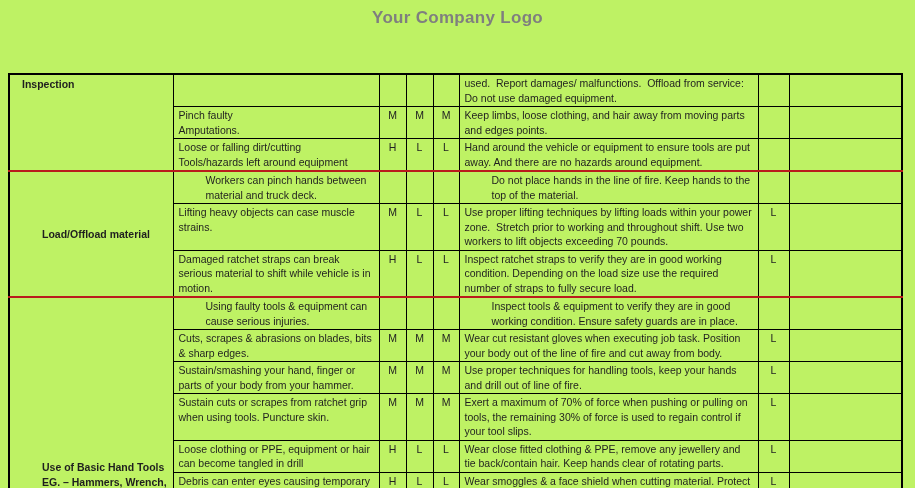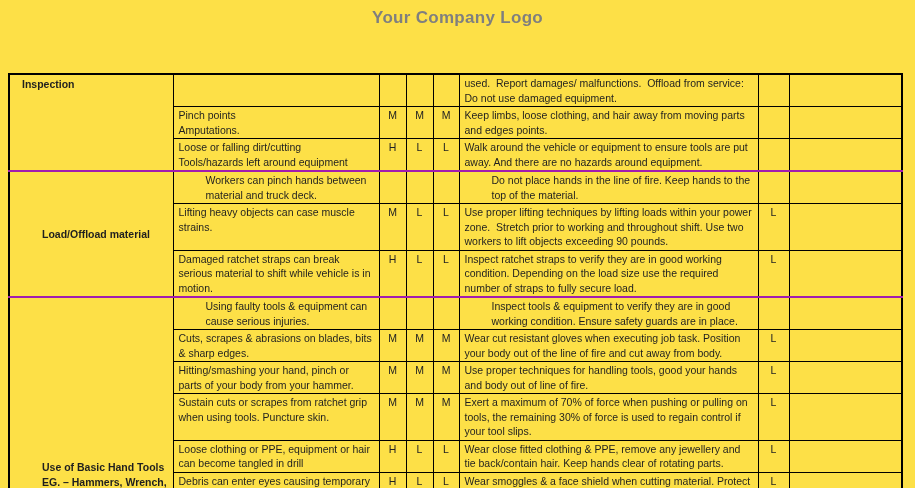--- a/index.html
+++ b/index.html
@@ -9,21 +9,21 @@
     width: 915px;
     height: 488px;
     overflow: hidden;
     font-family: "Liberation Sans", sans-serif;
     color: #1f1f1f;
   }
   .page {
     position: relative;
     width: 915px;
     height: 488px;
-    background: #fde047;
+    background: #bef264;
   }
   .logo {
     text-align: center;
     font-size: 17px;
     font-weight: bold;
     color: #7f7f7f;
     padding-top: 8px;
     letter-spacing: 0.3px;
   }
   table.jha {
@@ -39,21 +39,21 @@
     border: 1px solid #000;
     vertical-align: top;
     padding: 1px 5px 1px 5px;
     font-size: 10.5px;
     line-height: 14.5px;
     white-space: pre-wrap;
     overflow: hidden;
     word-wrap: break-word;
   }
   table.jha tr.section-start td {
-    border-top: 2px solid #a21caf;
+    border-top: 2px solid #b91c1c;
     padding-left: 32px;
   }
   td.task {
     font-weight: bold;
     font-size: 11px;
     line-height: 14.5px;
     padding-left: 6px;
   }
   td.task.v-top    { vertical-align: top; padding-top: 2px; padding-left: 12px; }
   td.task.v-mid    { vertical-align: middle; margin-left: 29px; }
@@ -90,56 +90,56 @@
       <td class="task v-top" rowspan="3">Inspection</td>
       <td></td>
       <td class="rating"></td>
       <td class="rating"></td>
       <td class="rating"></td>
       <td>used.  Report damages/ malfunctions.  Offload from service: Do not use damaged equipment.</td>
       <td class="residual"></td>
       <td></td>
     </tr>
     <tr style="height:29px">
-      <td>Pinch points
+      <td>Pinch faulty
 Amputations.</td>
       <td class="rating">M</td>
       <td class="rating">M</td>
       <td class="rating">M</td>
       <td>Keep limbs, loose clothing, and hair away from moving parts and edges points.</td>
       <td class="residual"></td>
       <td></td>
     </tr>
     <tr style="height:29px">
       <td>Loose or falling dirt/cutting
 Tools/hazards left around equipment</td>
       <td class="rating">H</td>
       <td class="rating">L</td>
       <td class="rating">L</td>
-      <td>Walk around the vehicle or equipment to ensure tools are put away. And there are no hazards around equipment.</td>
+      <td>Hand around the vehicle or equipment to ensure tools are put away. And there are no hazards around equipment.</td>
       <td class="residual"></td>
       <td></td>
     </tr>
 
     <tr class="section-start" style="height:29px">
       <td class="task v-mid" rowspan="3">Load/Offload material</td>
       <td>Workers can pinch hands between material and truck deck.</td>
       <td class="rating">M</td>
       <td class="rating">M</td>
       <td class="rating">M</td>
       <td>Do not place hands in the line of fire. Keep hands to the top of the material.</td>
       <td class="residual">L</td>
       <td></td>
     </tr>
     <tr style="height:45px">
       <td>Lifting heavy objects can case muscle strains.</td>
       <td class="rating">M</td>
       <td class="rating">L</td>
       <td class="rating">L</td>
-      <td>Use proper lifting techniques by lifting loads within your power zone.  Stretch prior to working and throughout shift. Use two workers to lift objects exceeding 90 pounds.</td>
+      <td>Use proper lifting techniques by lifting loads within your power zone.  Stretch prior to working and throughout shift. Use two workers to lift objects exceeding 70 pounds.</td>
       <td class="residual">L</td>
       <td></td>
     </tr>
     <tr style="height:44px">
       <td>Damaged ratchet straps can break serious material to shift while vehicle is in motion.</td>
       <td class="rating">H</td>
       <td class="rating">L</td>
       <td class="rating">L</td>
       <td>Inspect ratchet straps to verify they are in good working condition. Depending on the load size use the required number of straps to fully secure load.</td>
       <td class="residual">L</td>
@@ -161,25 +161,25 @@
     <tr style="height:29px">
       <td>Cuts, scrapes &amp; abrasions on blades, bits &amp; sharp edges.</td>
       <td class="rating">M</td>
       <td class="rating">M</td>
       <td class="rating">M</td>
       <td>Wear cut resistant gloves when executing job task. Position your body out of the line of fire and cut away from body.</td>
       <td class="residual">L</td>
       <td></td>
     </tr>
     <tr style="height:30px">
-      <td>Hitting/smashing your hand, pinch or parts of your body from your hammer.</td>
-      <td class="rating">M</td>
-      <td class="rating">M</td>
-      <td class="rating">M</td>
-      <td>Use proper techniques for handling tools, good your hands and body out of line of fire.</td>
+      <td>Sustain/smashing your hand, finger or parts of your body from your hammer.</td>
+      <td class="rating">M</td>
+      <td class="rating">M</td>
+      <td class="rating">M</td>
+      <td>Use proper techniques for handling tools, keep your hands and drill out of line of fire.</td>
       <td class="residual">L</td>
       <td></td>
     </tr>
     <tr style="height:44px">
       <td>Sustain cuts or scrapes from ratchet grip when using tools. Puncture skin.</td>
       <td class="rating">M</td>
       <td class="rating">M</td>
       <td class="rating">M</td>
       <td>Exert a maximum of 70% of force when pushing or pulling on tools, the remaining 30% of force is used to regain control if your tool slips.</td>
       <td class="residual">L</td>

